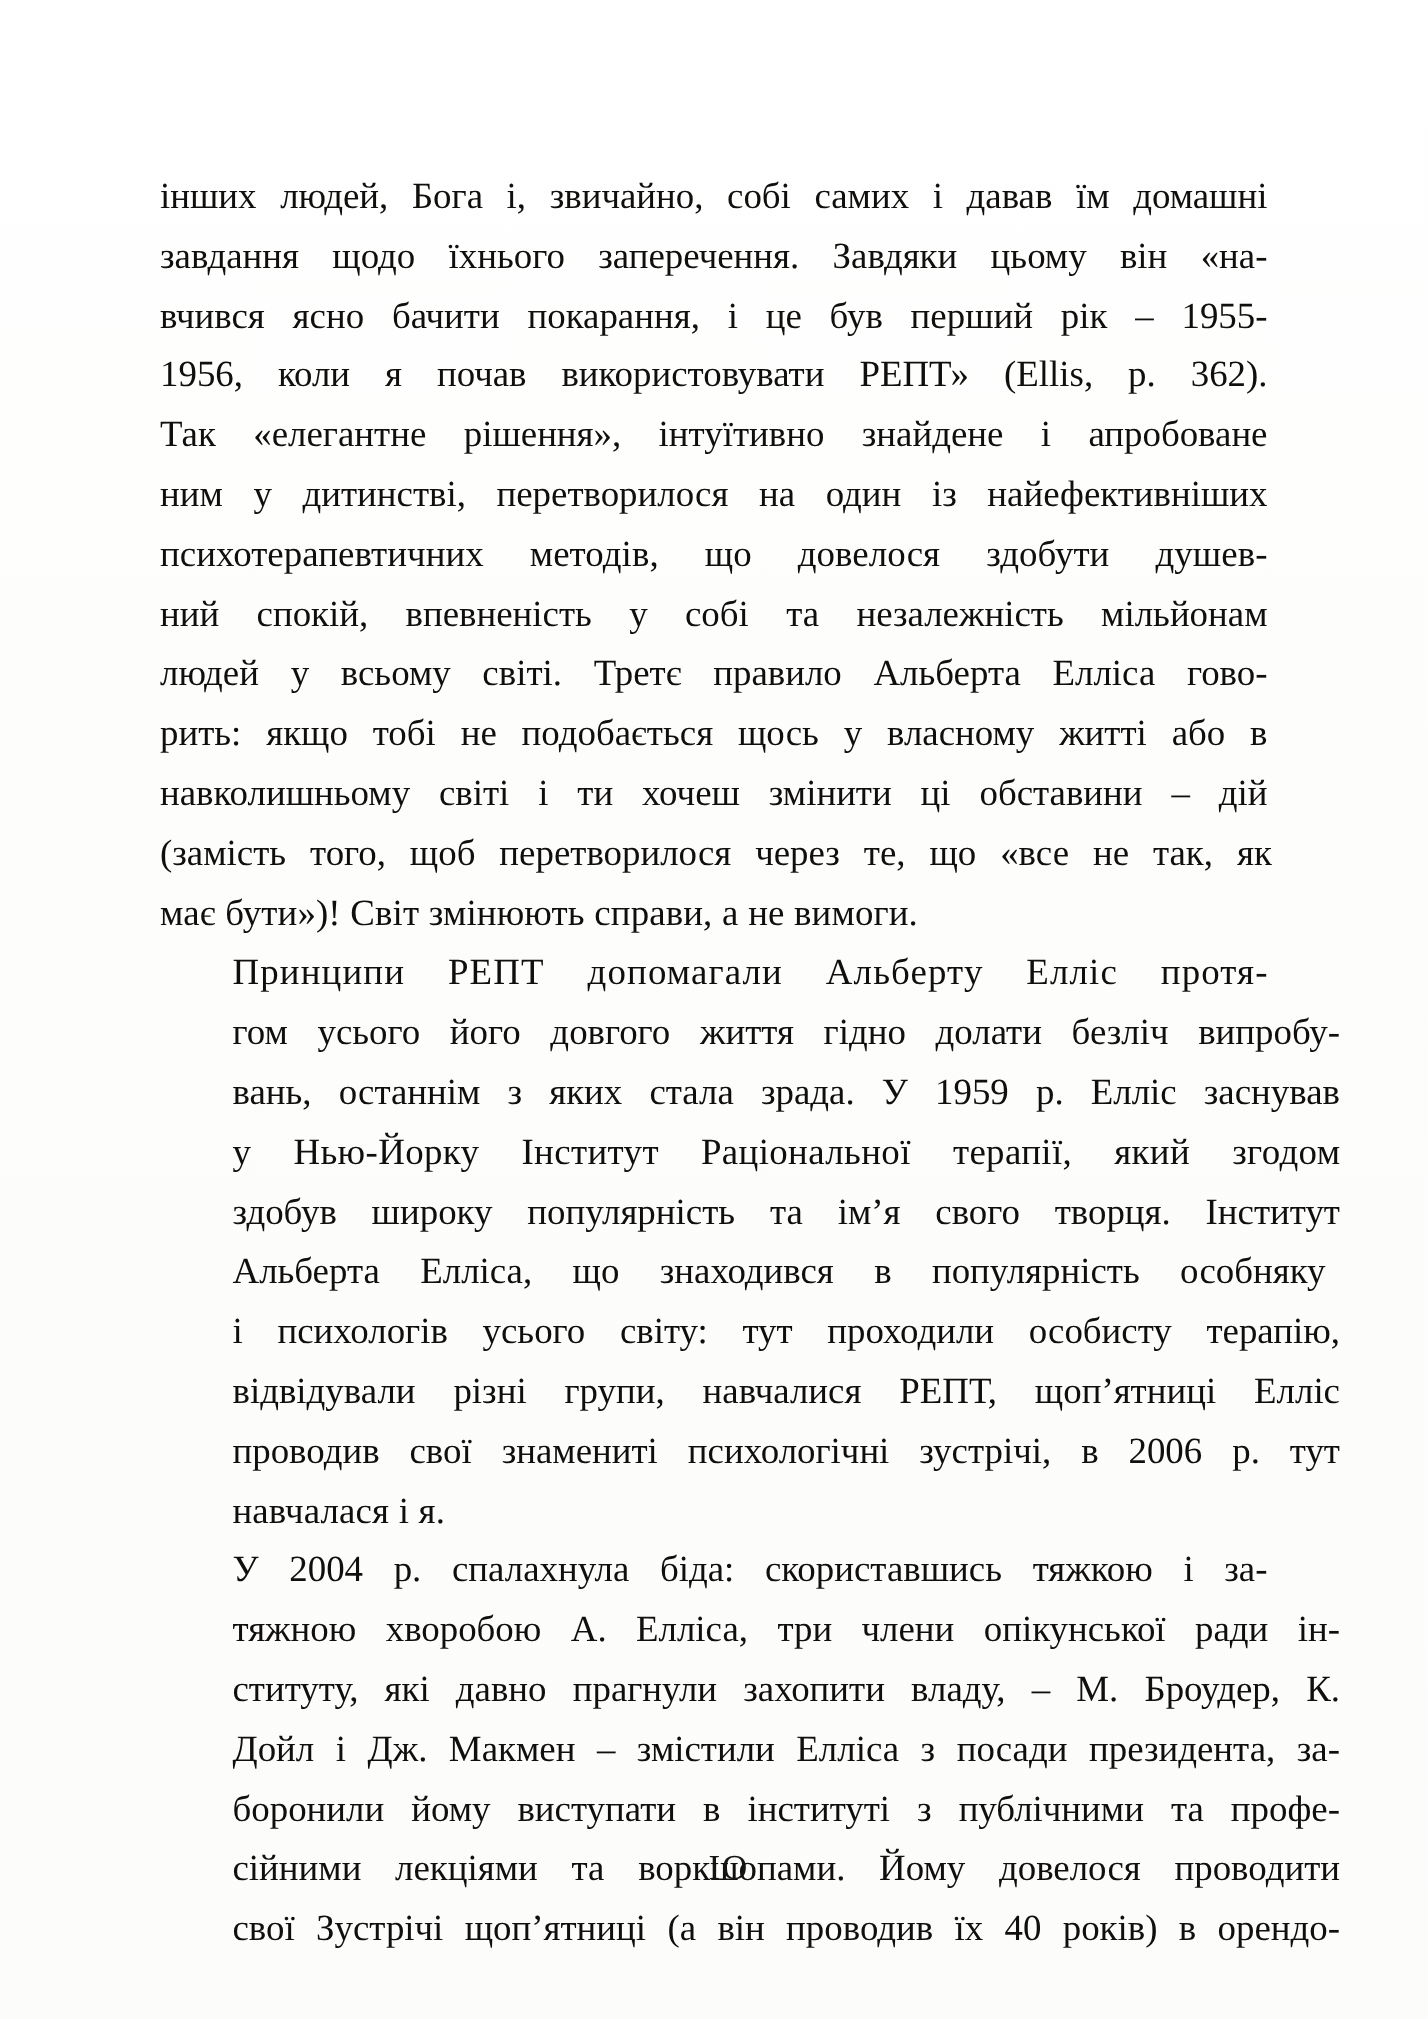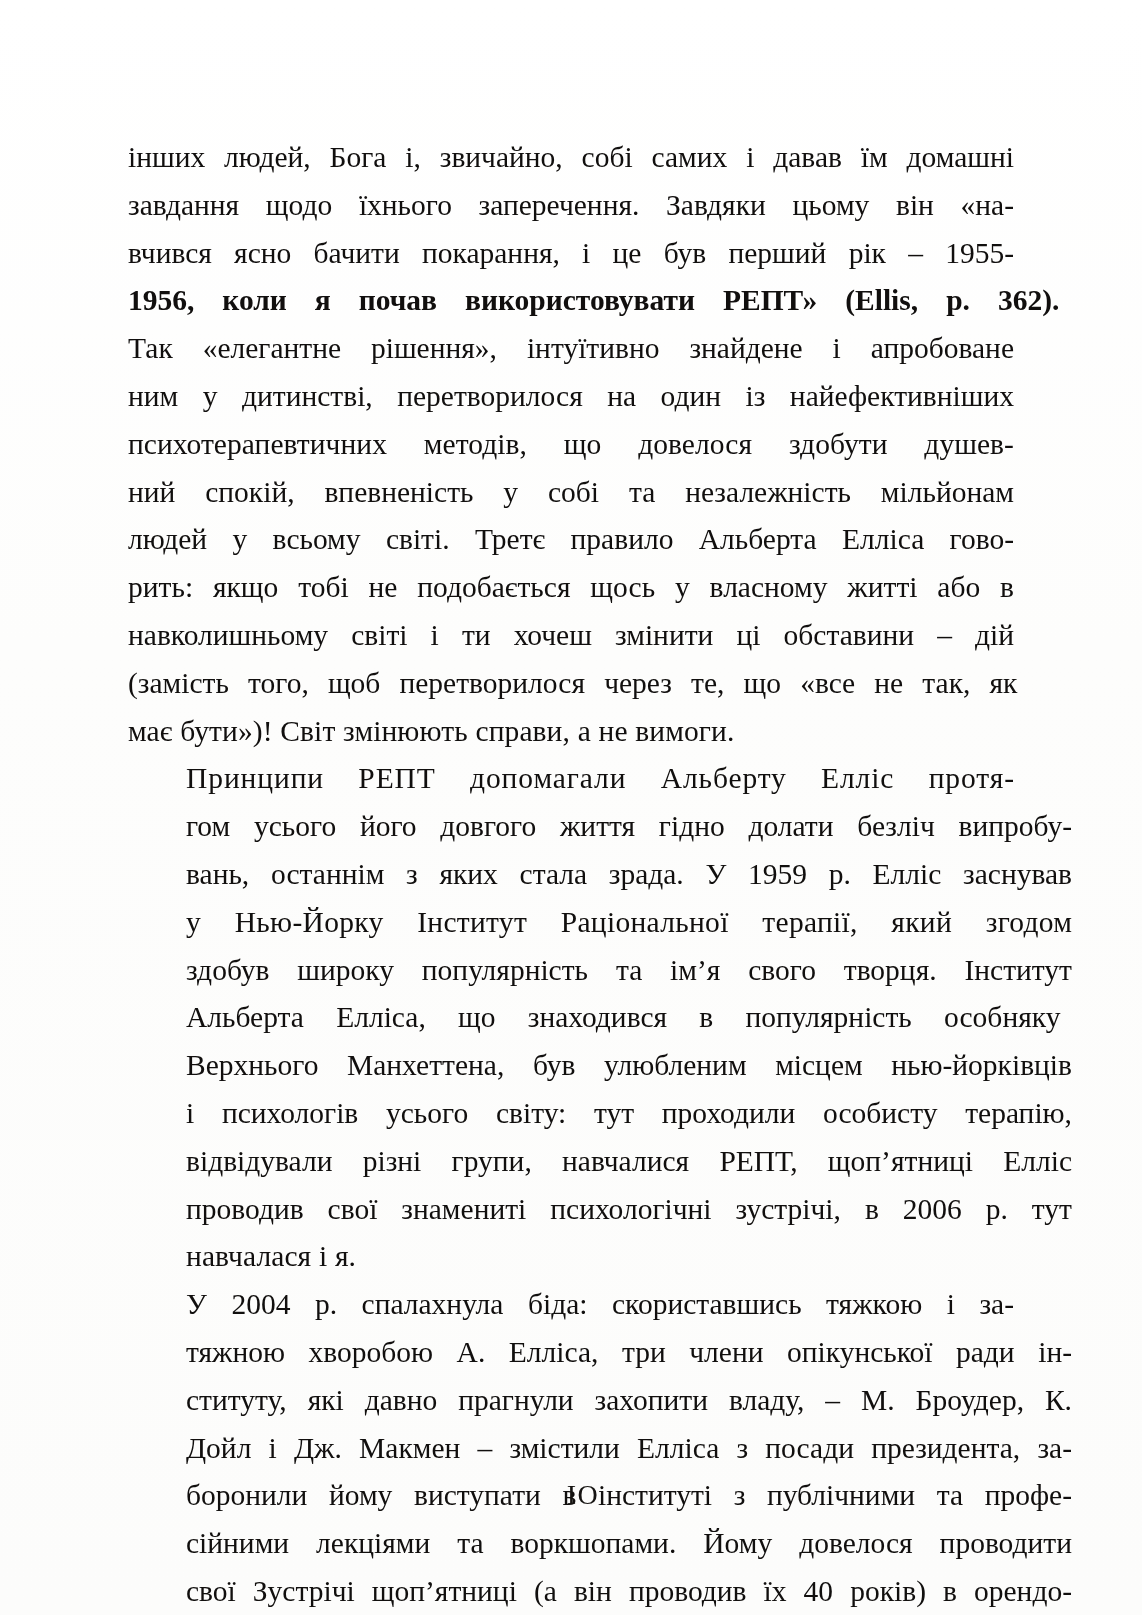--- a/index.html
+++ b/index.html
@@ -94,40 +94,39 @@
 
 <div class="page">
   <div class="paper-tint"></div>
 
   <div class="text-block">
 
     <p class="para">
       <span class="line" style="word-spacing: 11.5047px; letter-spacing: 0px;">інших людей, Бога і, звичайно, собі самих і давав їм домашні</span>
       <span class="line" style="word-spacing: 19.2835px; letter-spacing: 0px;">завдання щодо їхнього заперечення. Завдяки цьому він «на-</span>
       <span class="line" style="word-spacing: 14.8672px; letter-spacing: 0px;">вчився ясно бачити покарання, і це був перший рік – 1955-</span>
-      <span class="line" style="word-spacing: 20.5898px; letter-spacing: 0px; font-weight: bold;">1956, коли я почав використовувати РЕПТ» (Ellis, p. 362).</span>
+      <span class="line" style="word-spacing: 20.5898px; letter-spacing: 0px;">1956, коли я почав використовувати РЕПТ» (Ellis, p. 362).</span>
       <span class="line" style="word-spacing: 22.5417px; letter-spacing: 0px;">Так «елегантне рішення», інтуїтивно знайдене і апробоване</span>
       <span class="line" style="word-spacing: 17.1138px; letter-spacing: 0px;">ним у дитинстві, перетворилося на один із найефективніших</span>
       <span class="line" style="word-spacing: 26px; letter-spacing: 0.0543981px;">психотерапевтичних методів, що довелося здобути душев-</span>
       <span class="line" style="word-spacing: 22.5022px; letter-spacing: 0px;">ний спокій, впевненість у собі та незалежність мільйонам</span>
       <span class="line" style="word-spacing: 17.9844px; letter-spacing: 0px;">людей у всьому світі. Третє правило Альберта Елліса гово-</span>
       <span class="line" style="word-spacing: 12.4969px; letter-spacing: 0px;">рить: якщо тобі не подобається щось у власному житті або в</span>
       <span class="line" style="word-spacing: 15.7257px; letter-spacing: 0px;">навколишньому світі і ти хочеш змінити ці обставини – дій</span>
       <span class="line" style="word-spacing: 11.7594px; letter-spacing: 0px;">(замість того, щоб перетворилося через те, що «все не так, як</span>
       <span class="line last">має бути»)! Світ змінюють справи, а не вимоги.</span>
     </p>
 
     <p class="para indent">
       <span class="line" style="text-indent: 58px; word-spacing: 26px; letter-spacing: 0.910764px;">Принципи РЕПТ допомагали Альберту Елліс протя-</span>
       <span class="line" style="word-spacing: 16.377px; letter-spacing: 0px;">гом усього його довгого життя гідно долати безліч випробу-</span>
       <span class="line" style="word-spacing: 14.3344px; letter-spacing: 0px;">вань, останнім з яких стала зрада. У 1959 р. Елліс заснував</span>
       <span class="line" style="word-spacing: 26px; letter-spacing: 0.298939px;">у Нью-Йорку Інститут Раціональної терапії, який згодом</span>
       <span class="line" style="word-spacing: 20.4777px; letter-spacing: 0px;">здобув широку популярність та ім’я свого творця. Інститут</span>
       <span class="line" style="word-spacing: 24.901px; letter-spacing: 0px;">Альберта Елліса, що знаходився в популярність особняку</span>
-      <span class="line" style="word-spacing: 21.2031px; letter-spacing: 0px;">Верхнього Манхеттена, був улюбленим місцем нью-йорківців</span>
       <span class="line" style="word-spacing: 20.3638px; letter-spacing: 0px; font-family: Liberation Serif, serif;">і психологів усього світу: тут проходили особисту терапію,</span>
       <span class="line" style="word-spacing: 22.9193px; letter-spacing: 0px;">відвідували різні групи, навчалися РЕПТ, щоп’ятниці Елліс</span>
       <span class="line" style="word-spacing: 16.5879px; letter-spacing: 0px;">проводив свої знамениті психологічні зустрічі, в 2006 р. тут</span>
       <span class="line last">навчалася і я.</span>
     </p>
 
     <p class="para indent">
       <span class="line" style="text-indent: 58px; word-spacing: 17.1426px; letter-spacing: 0px;">У 2004 р. спалахнула біда: скориставшись тяжкою і за-</span>
       <span class="line" style="word-spacing: 16.1504px; letter-spacing: 0px;">тяжною хворобою А. Елліса, три члени опікунської ради ін-</span>
       <span class="line" style="word-spacing: 13.5573px; letter-spacing: 0px;">ституту, які давно прагнули захопити владу, – М. Броудер, К.</span>

